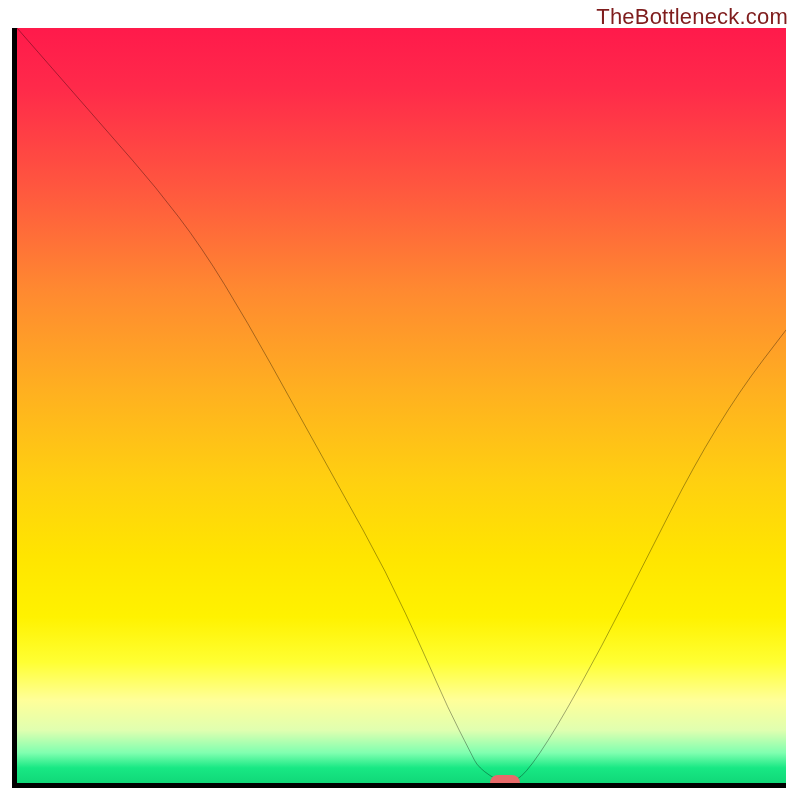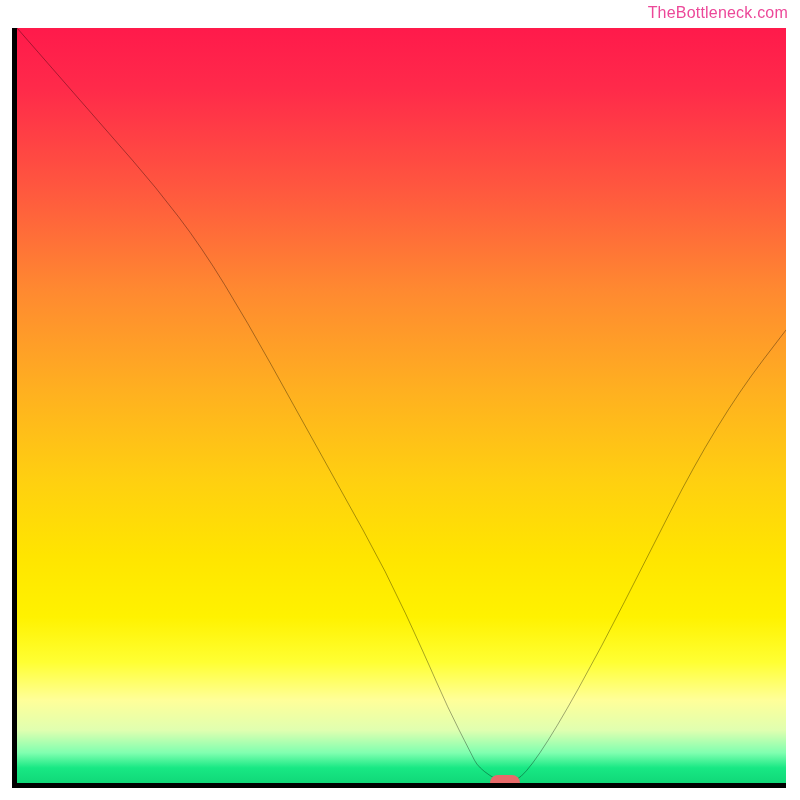--- a/index.html
+++ b/index.html
@@ -12,22 +12,22 @@
   }
   .frame {
     position: relative;
     width: 800px;
     height: 800px;
   }
   .watermark {
     position: absolute;
     top: 4px;
     right: 12px;
-    color: #ec4899;
-    font-size: 16px;
+    color: #7f1d1d;
+    font-size: 22px;
     letter-spacing: 0.2px;
     z-index: 5;
     text-align: right;
   }
   .plot-area {
     position: absolute;
     left: 12px;
     top: 28px;
     width: 774px;
     height: 760px;

